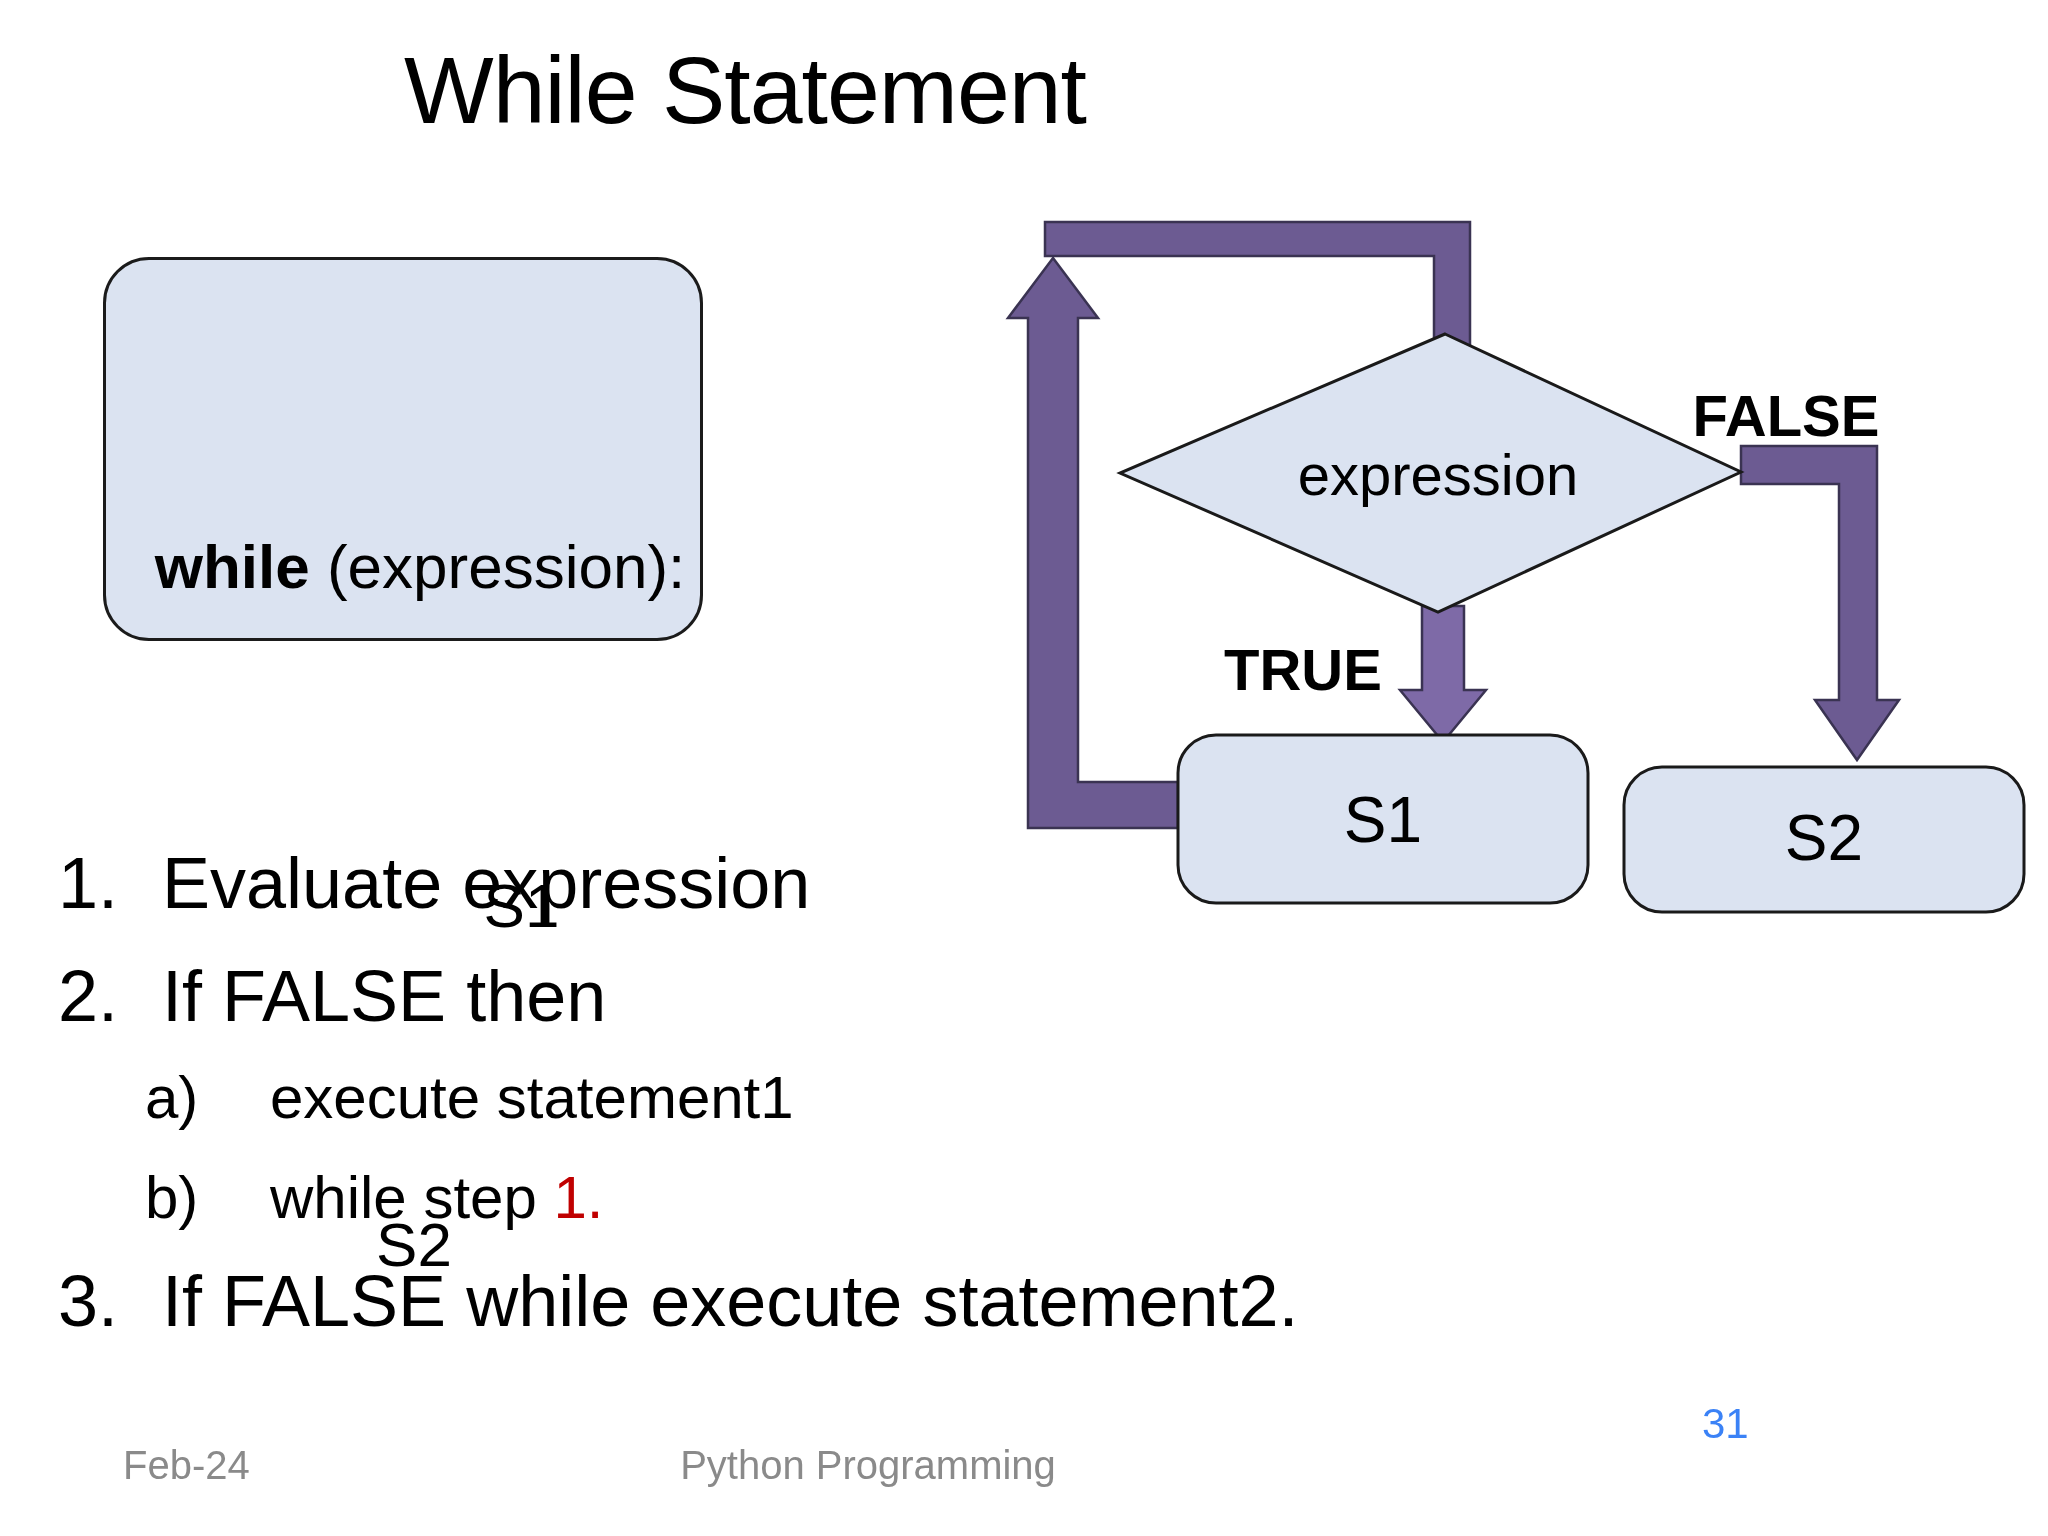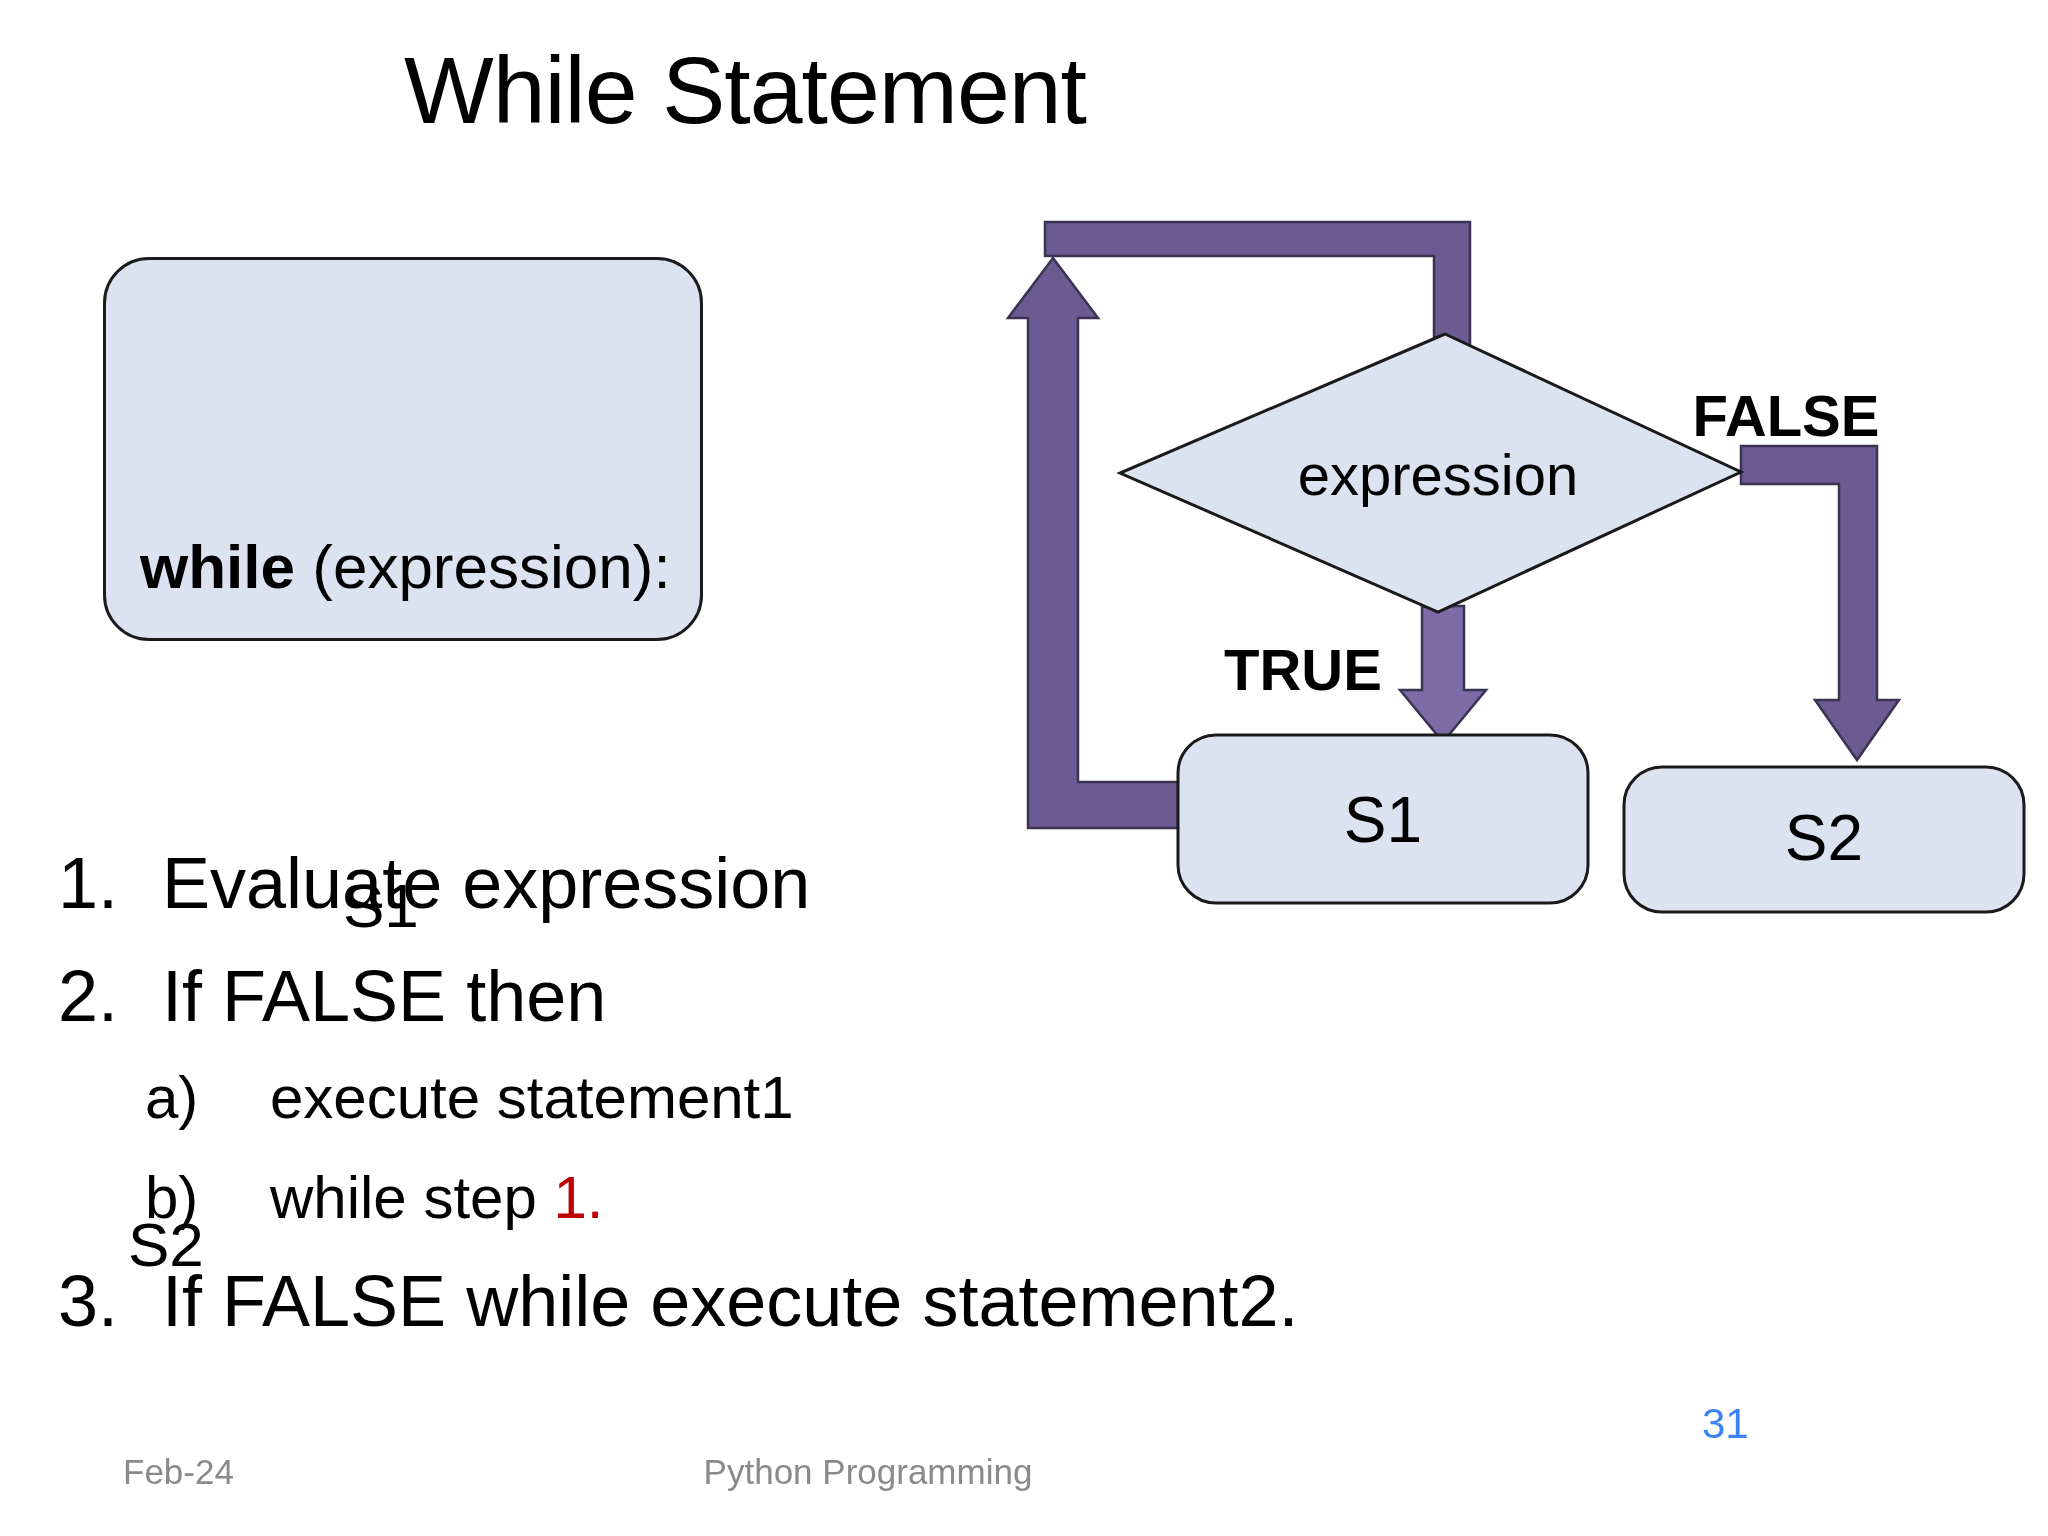--- a/index.html
+++ b/index.html
@@ -9,35 +9,35 @@
   }
   .abs{position:absolute;}
   .title{
     left:0;top:36px;width:1490px;text-align:center;
     font-size:95px;line-height:1.15;letter-spacing:-1px;color:#000000;
   }
   .codebox{
     left:103px;top:257px;width:600px;height:384px;
     background:#dbe3f1;border:3px solid #1b1b1b;border-radius:46px;
     box-sizing:border-box;padding-top:24px;
-    font-size:62px;line-height:113px;white-space:pre;
+    font-size:62px;line-height:113px;white-space:pre;text-align:center;
   }
   .codebox .ln1{padding-left:34px;}
   .codebox .ln1 .kw{font-weight:bold;}
   .codebox .ln2{padding-left:237px;}
   .codebox .ln3{padding-left:22px;}
   svg text{font-family:"Liberation Sans", sans-serif;}
   .flow-label{font-weight:bold;}
   .step{white-space:nowrap;}
   .step .num{position:absolute;}
   .step .txt{position:absolute;}
   .lvl1{font-size:72px;}
   .lvl2{font-size:60px;}
   .red{color:#c00000;}
-  .footer{color:#8a8a8a;font-size:35px;margin-top:9px;}
+  .footer{color:#8a8a8a;font-size:40px;}
   .pagenum{color:#3b82f6;font-size:42px;}
   .footer-center{left:0;width:1736px;text-align:center;}
 </style>
 </head>
 <body>
 
 <div class="slide">
 
   <div class="abs title">While Statement</div>
 

